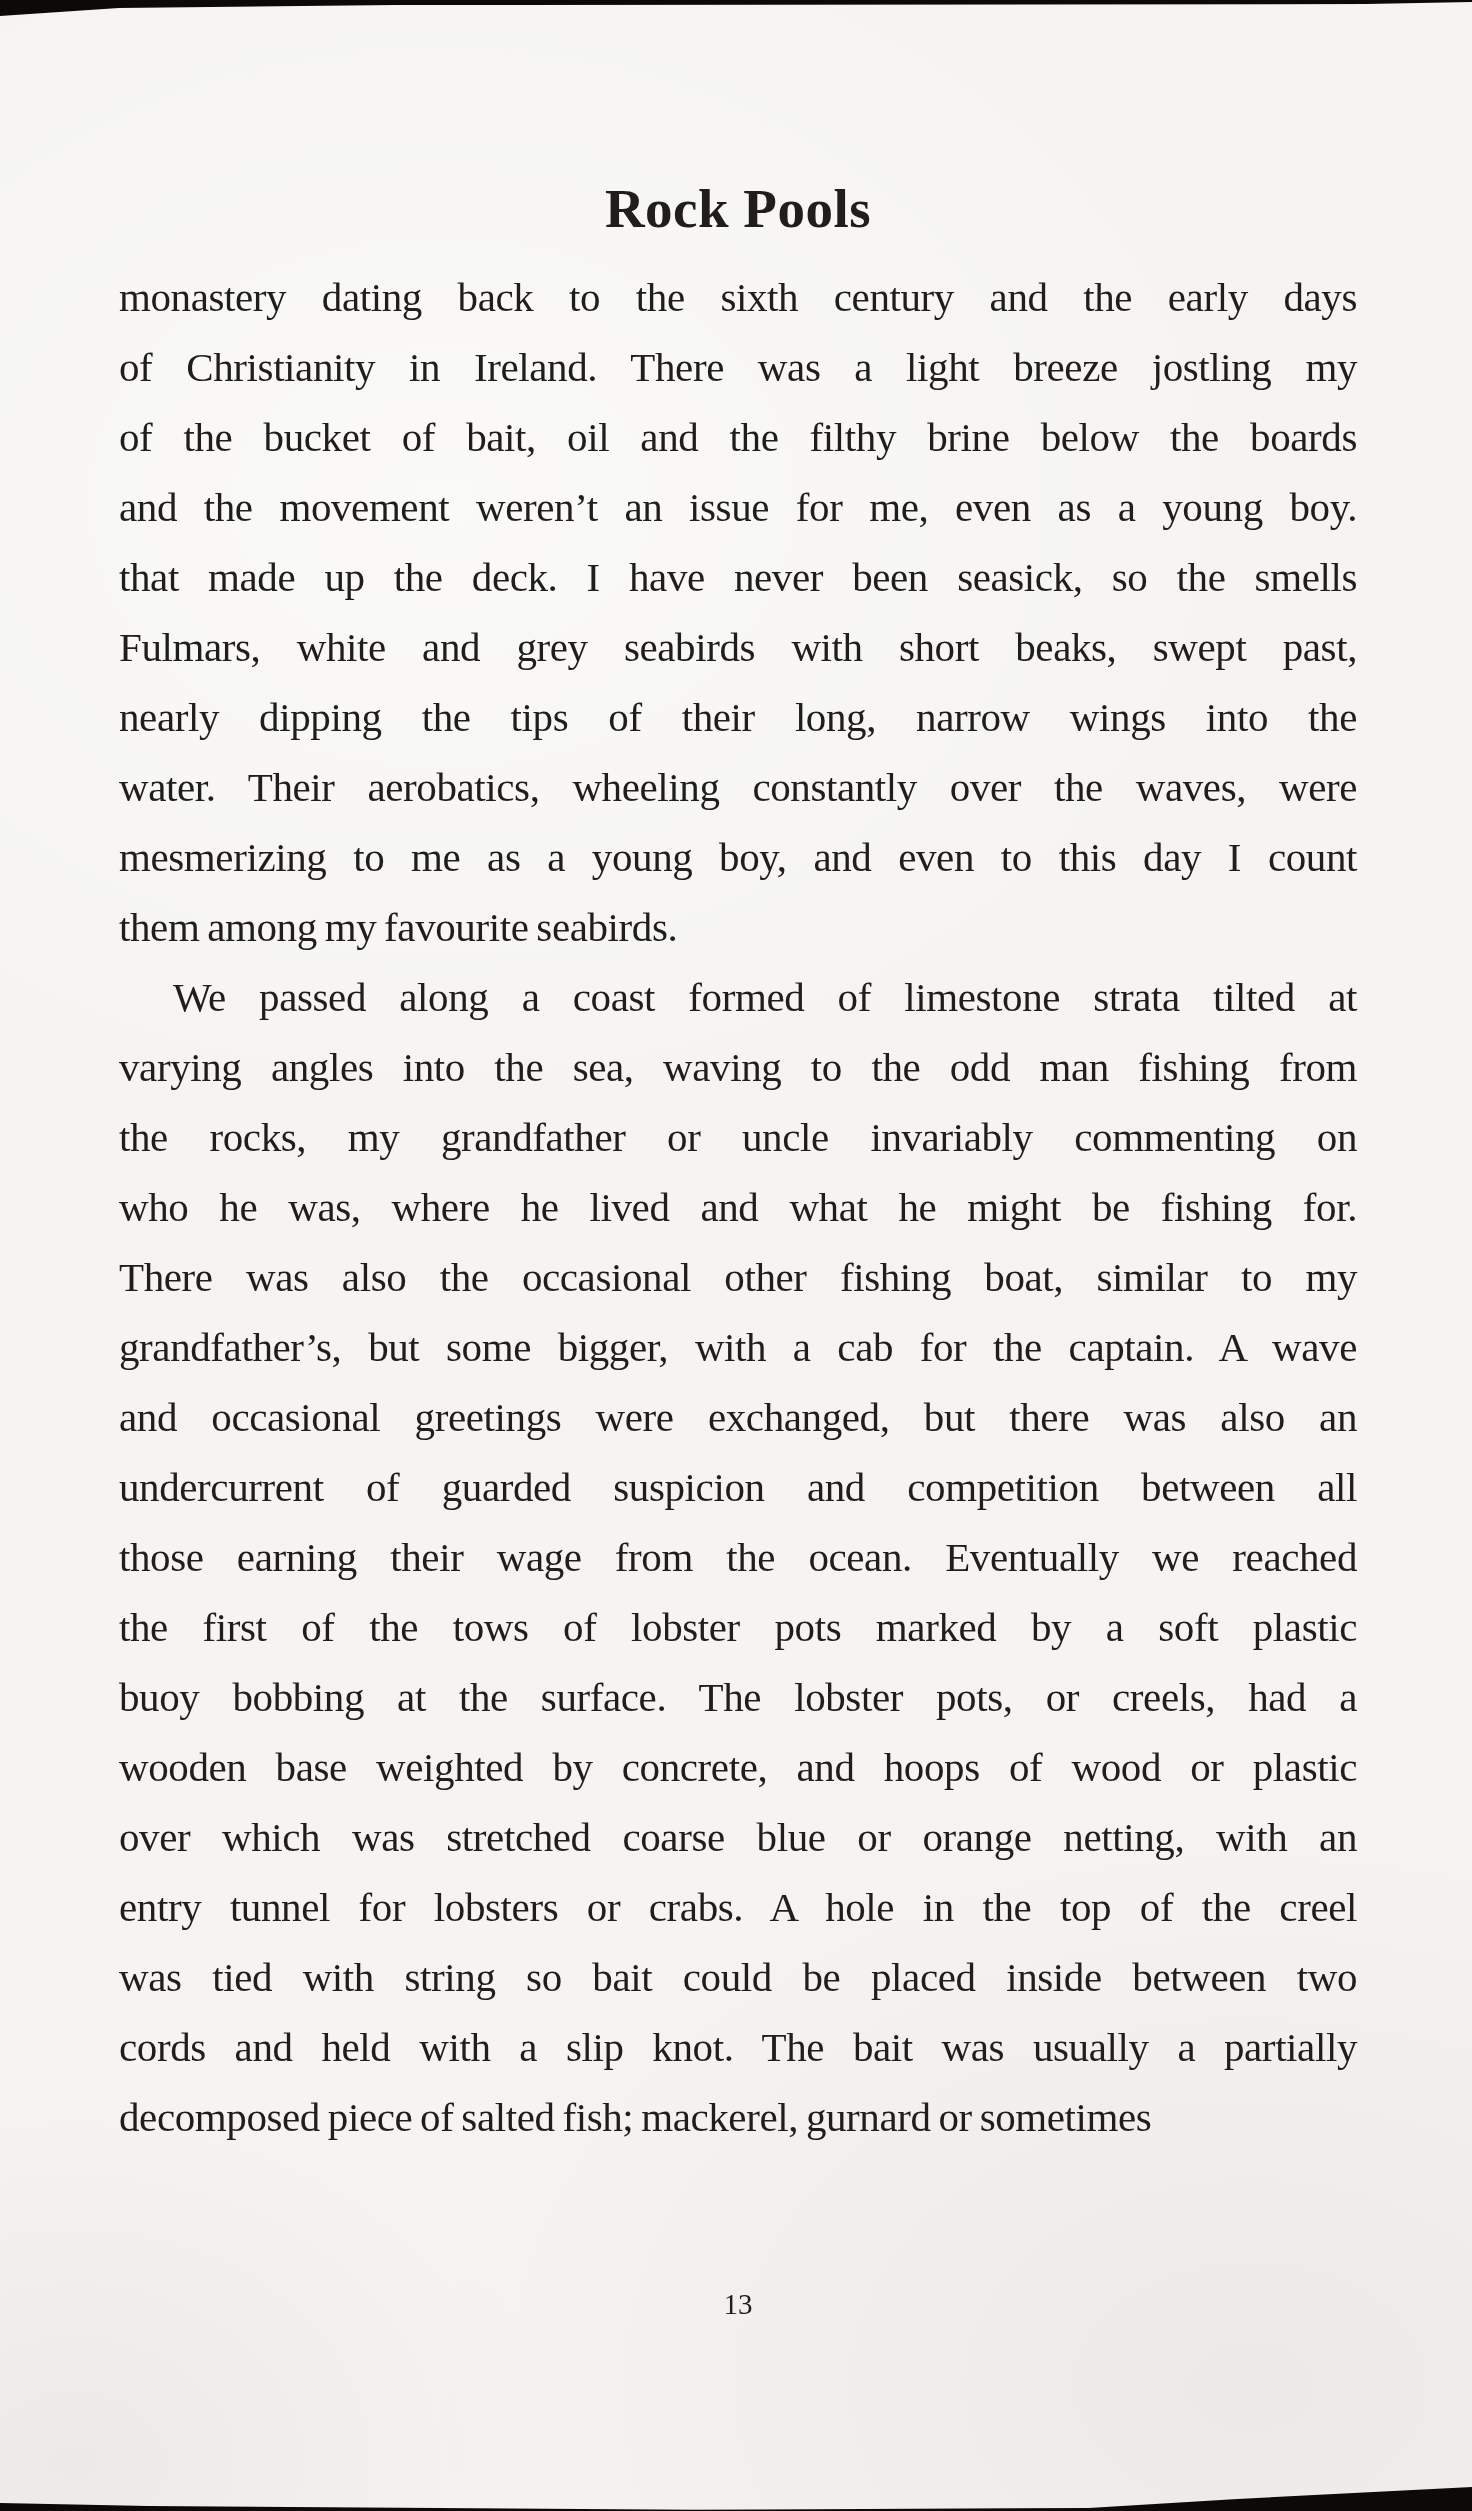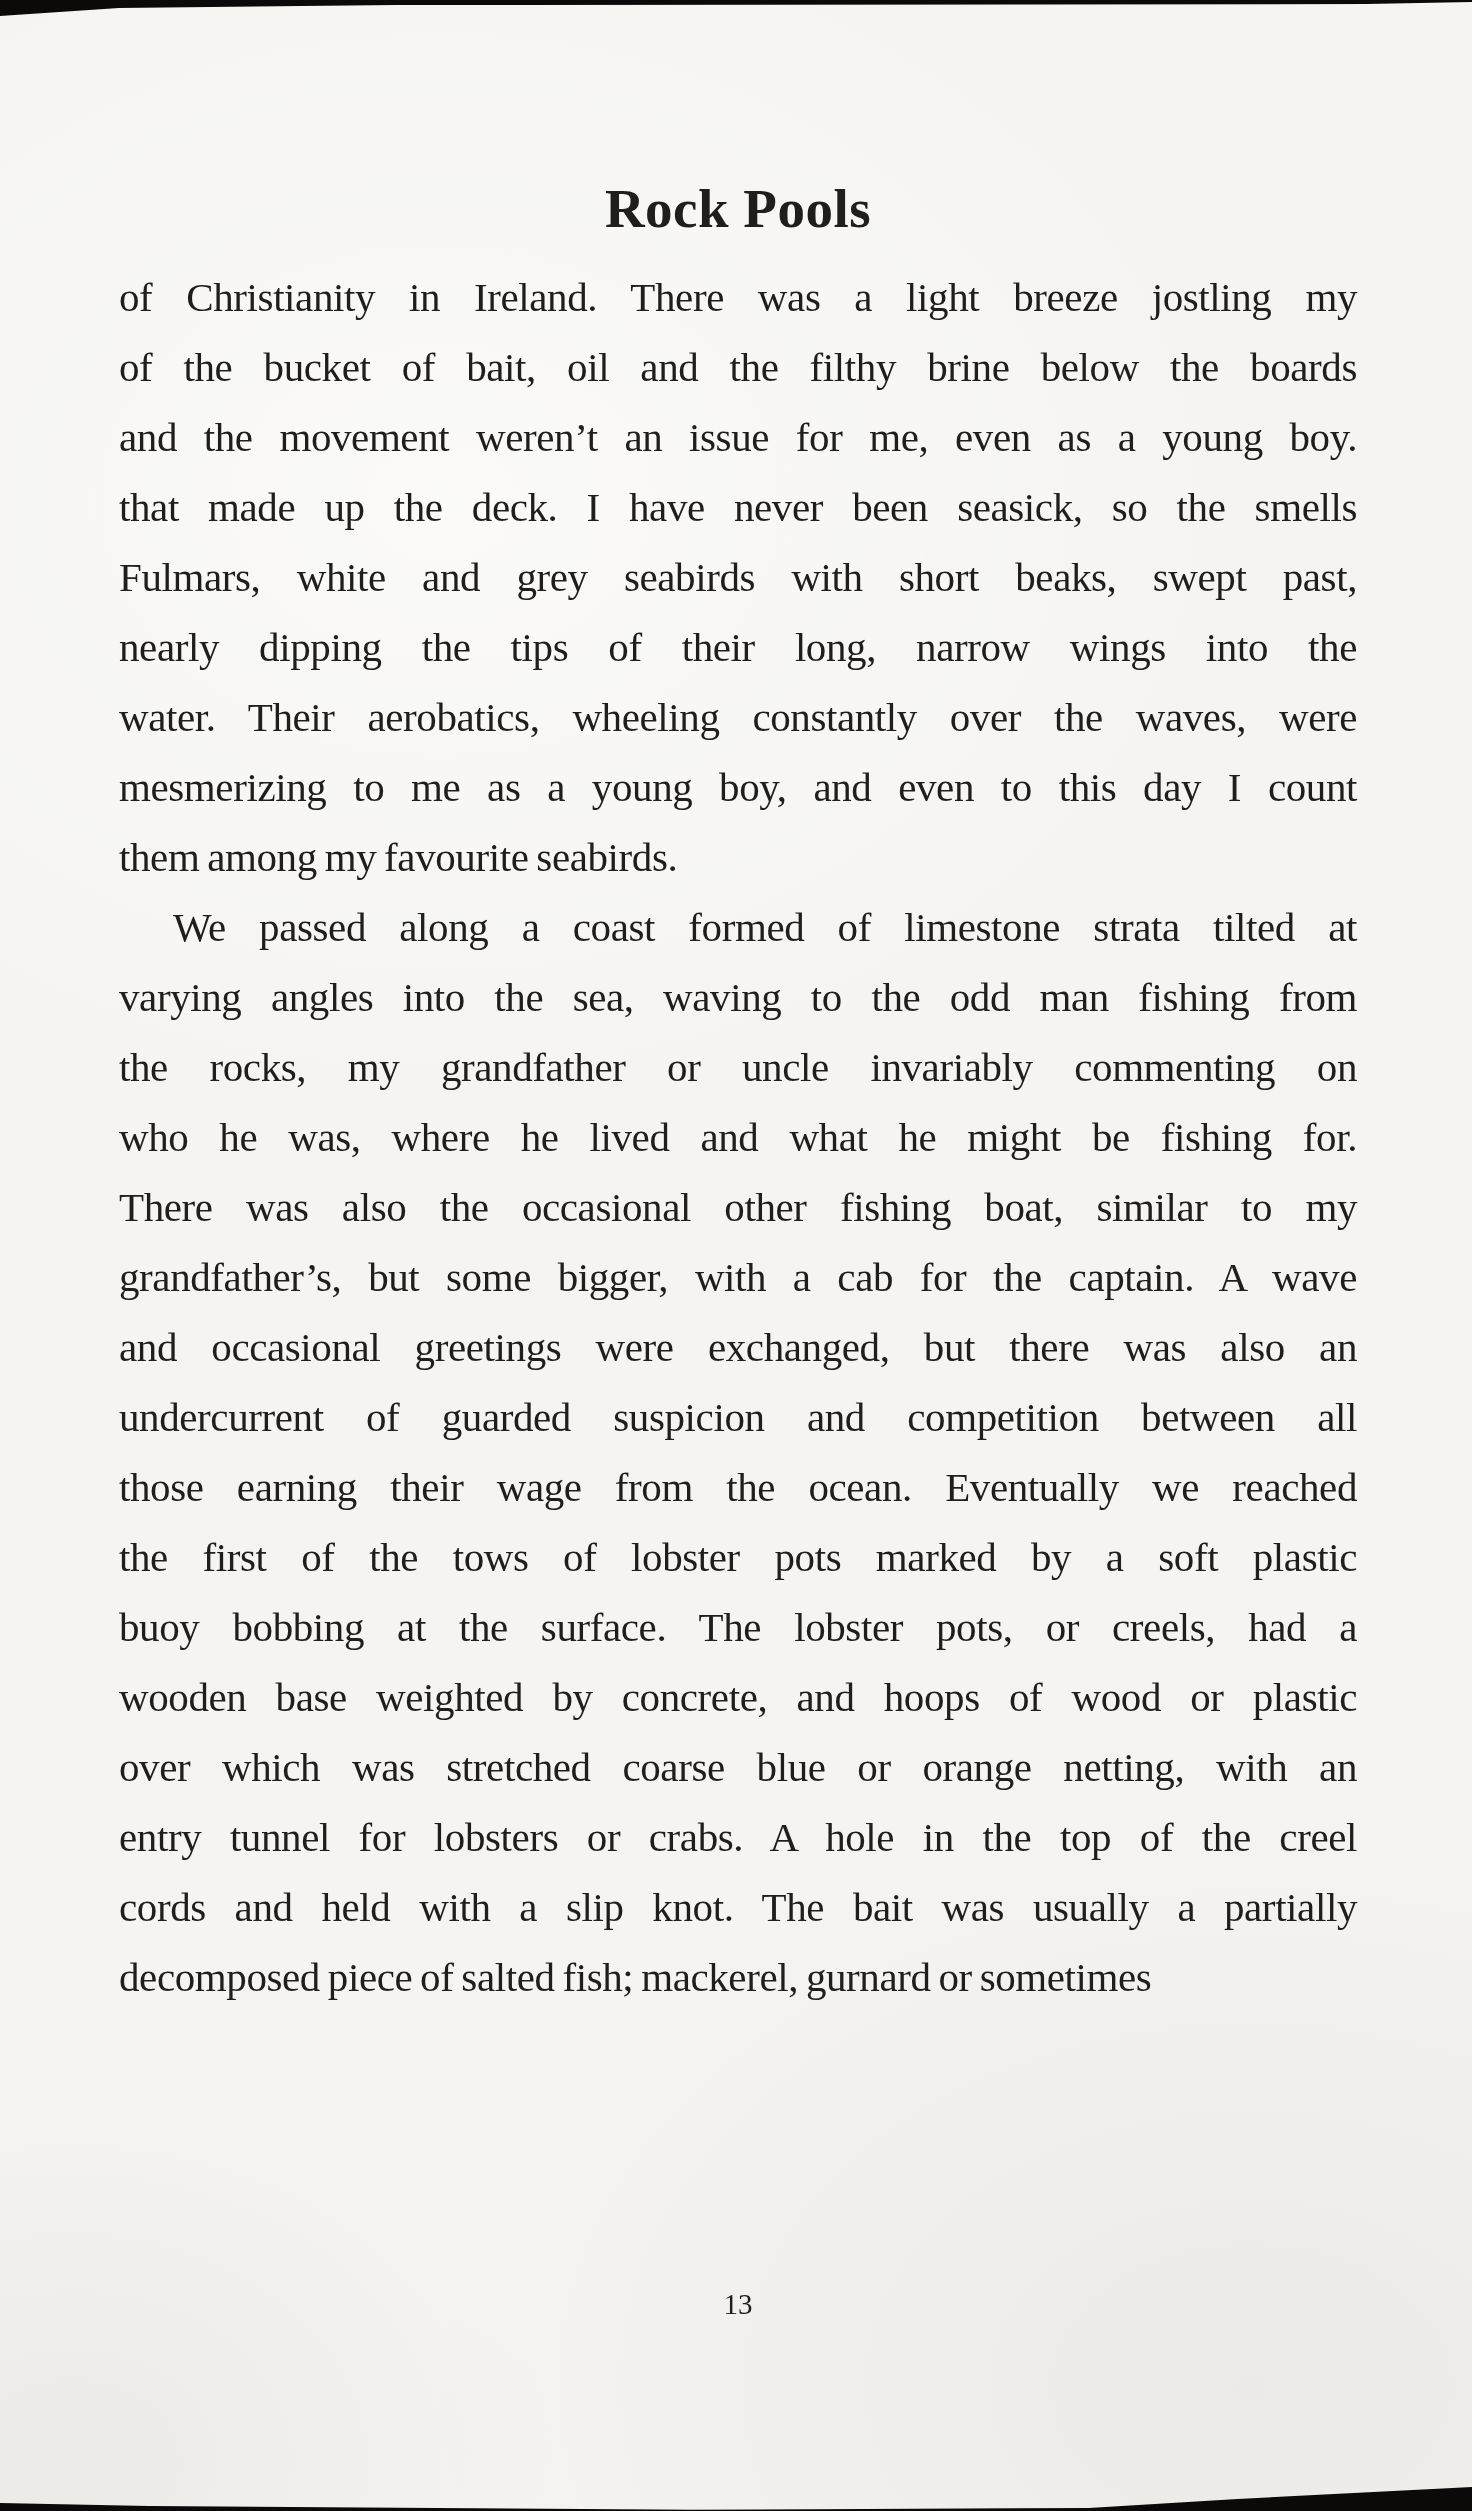--- a/index.html
+++ b/index.html
@@ -72,20 +72,21 @@
 
 <div class="scan">
 
   <svg class="edge-svg edge-top" width="1472" height="20" viewBox="0 0 1487 20" aria-hidden="true">
     <polygon points="0,0 1487,0 1487,2 1380,4 400,5 120,8 0,16" fill="var(--edge)"></polygon>
   </svg>
 
   <h1 class="page-title">Rock Pools</h1>
 
   <div class="body-text">
+      <div class="line just">monastery dating back to the sixth century and the early days</div>
       <div class="line just">of Christianity in Ireland. There was a light breeze jostling my</div>
       <div class="line just">of the bucket of bait, oil and the filthy brine below the boards</div>
       <div class="line just">and the movement weren’t an issue for me, even as a young boy.</div>
       <div class="line just">that made up the deck. I have never been seasick, so the smells</div>
       <div class="line just">Fulmars, white and grey seabirds with short beaks, swept past,</div>
       <div class="line just">nearly dipping the tips of their long, narrow wings into the</div>
       <div class="line just">water. Their aerobatics, wheeling constantly over the waves, were</div>
       <div class="line just">mesmerizing to me as a young boy, and even to this day I count</div>
       <div class="line">them among my favourite seabirds.</div>
       <div class="line just indent">We passed along a coast formed of limestone strata tilted at</div>
@@ -95,20 +96,21 @@
       <div class="line just">There was also the occasional other fishing boat, similar to my</div>
       <div class="line just">grandfather’s, but some bigger, with a cab for the captain. A wave</div>
       <div class="line just">and occasional greetings were exchanged, but there was also an</div>
       <div class="line just">undercurrent of guarded suspicion and competition between all</div>
       <div class="line just">those earning their wage from the ocean. Eventually we reached</div>
       <div class="line just">the first of the tows of lobster pots marked by a soft plastic</div>
       <div class="line just">buoy bobbing at the surface. The lobster pots, or creels, had a</div>
       <div class="line just">wooden base weighted by concrete, and hoops of wood or plastic</div>
       <div class="line just">over which was stretched coarse blue or orange netting, with an</div>
       <div class="line just">entry tunnel for lobsters or crabs. A hole in the top of the creel</div>
+      <div class="line just">was tied with string so bait could be placed inside between two</div>
       <div class="line just">cords and held with a slip knot. The bait was usually a partially</div>
       <div class="line">decomposed piece of salted fish; mackerel, gurnard or sometimes</div>
     </div>
 
   <div class="page-number">13</div>
 
   <svg class="edge-svg edge-bottom" width="1472" height="30" viewBox="0 0 1487 30" aria-hidden="true">
     <polygon points="0,21 150,24 700,28 1100,26 1250,17 1487,5 1487,30 0,30" fill="var(--edge)"></polygon>
   </svg>
 

